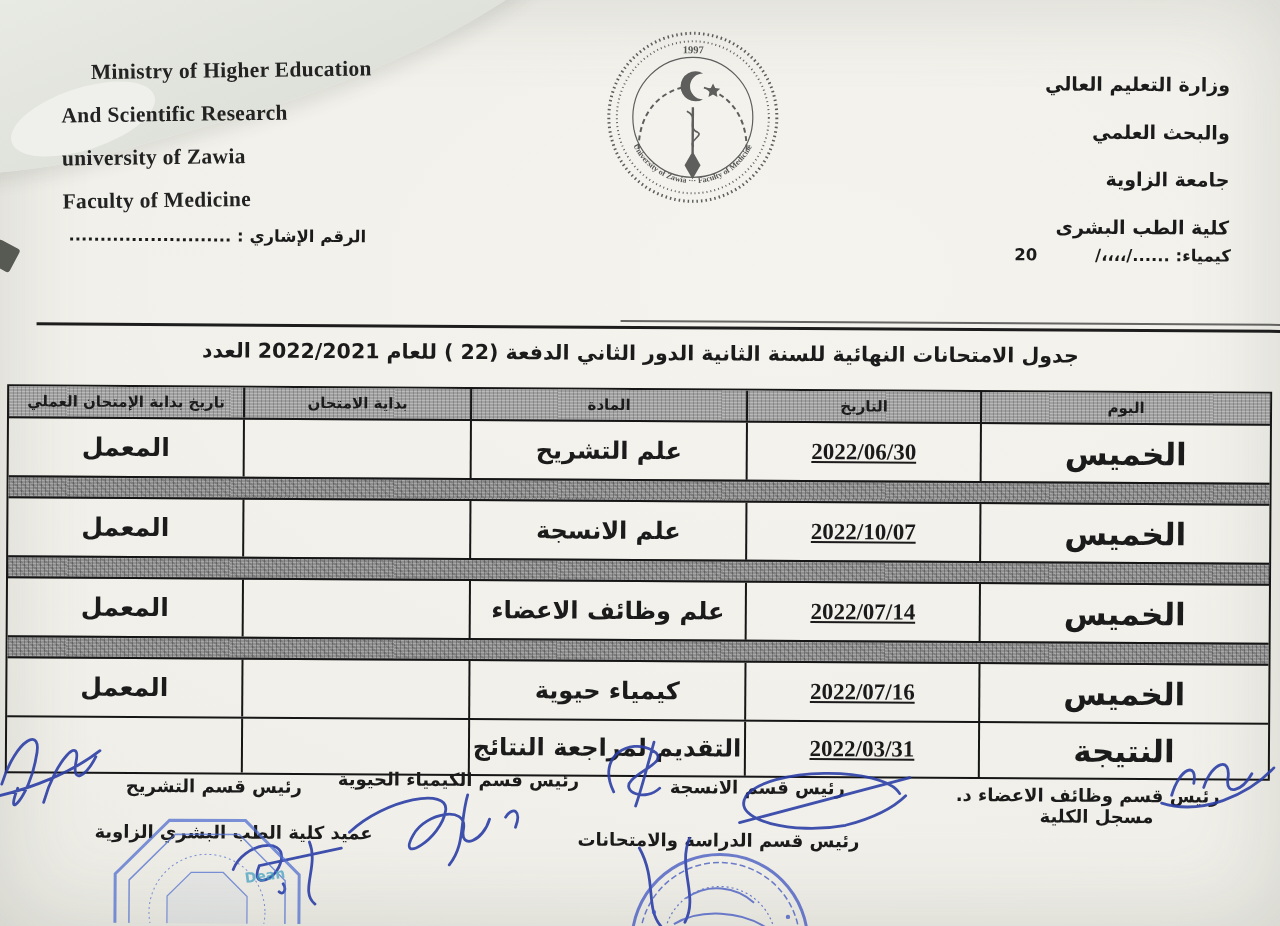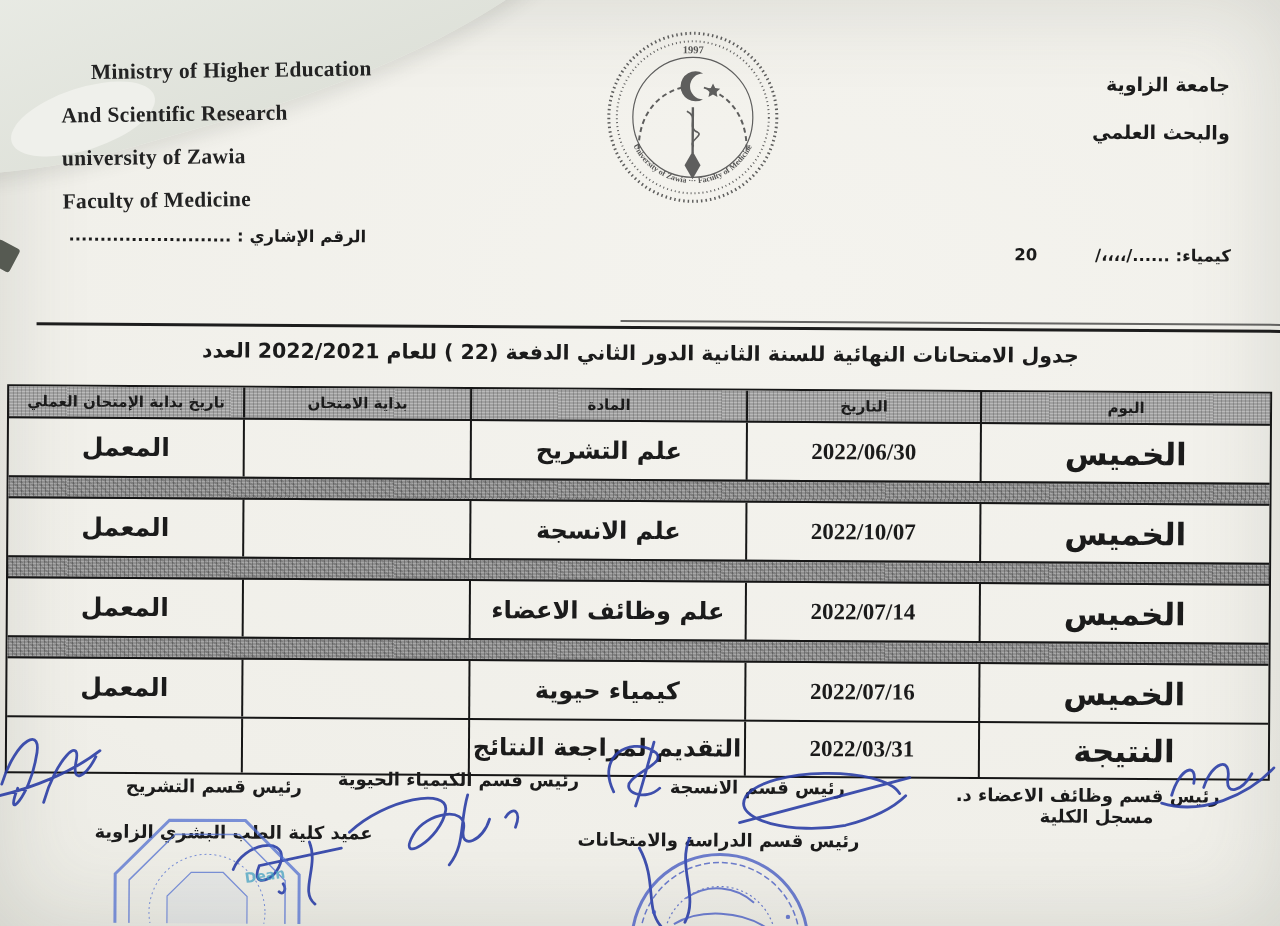--- a/index.html
+++ b/index.html
@@ -51,21 +51,21 @@
       repeating-linear-gradient(0deg,rgba(255,255,255,.28) 0 1px,transparent 1px 3px);}
   .data{height:57px;}
   .joined{border-top:2px solid #161616;height:54px;}
   .band{height:19px;border-top:2px solid #161616;border-bottom:2px solid #161616;
     background-color:#909090;
     background-image:repeating-linear-gradient(90deg,rgba(30,30,30,.30) 0 1px,transparent 1px 4px),
       repeating-linear-gradient(0deg,rgba(255,255,255,.22) 0 1px,transparent 1px 3px),
       repeating-linear-gradient(45deg,rgba(0,0,0,.12) 0 2px,transparent 2px 6px);}
   .c-day{font-size:31px;font-weight:bold;}
   .c-date{font-family:"Liberation Serif",serif;font-size:23px;font-weight:bold;}
-  .c-date span{direction:ltr;unicode-bidi:embed;}
+  .c-date span{direction:ltr;unicode-bidi:embed;text-decoration:underline;}
   .c-subj{font-size:24px;font-weight:bold;}
   .c-prac{font-size:25px;font-weight:bold;}
 
   
   .sig{position:absolute;direction:rtl;font-weight:bold;font-size:18px;white-space:nowrap;}
   .ink{position:absolute;inset:0;pointer-events:none;}
 </style>
 </head>
 <body>
 
@@ -77,22 +77,24 @@
   <div id="sheet">
 
     <div class="en-head">
       <div class="l0">Ministry of Higher Education</div>
       <div>And Scientific Research</div>
       <div>university of Zawia</div>
       <div>Faculty of Medicine</div>
     </div>
 
     <div class="ar-head">
+      <div>وزارة التعليم العالي</div>
+      <div>والبحث العلمي</div>
       <div>جامعة الزاوية</div>
-      <div>والبحث العلمي</div>
+      <div>كلية الطب البشرى</div>
     </div>
 
     <div class="ref-line">الرقم الإشاري : ..........................</div>
 
     <div class="date-line">
       <span>كيمياء: ....../،،،،/</span>
       <span>20</span>
     </div>
 
     <svg class="seal" width="178" height="182" viewBox="-89 -91 178 182">

